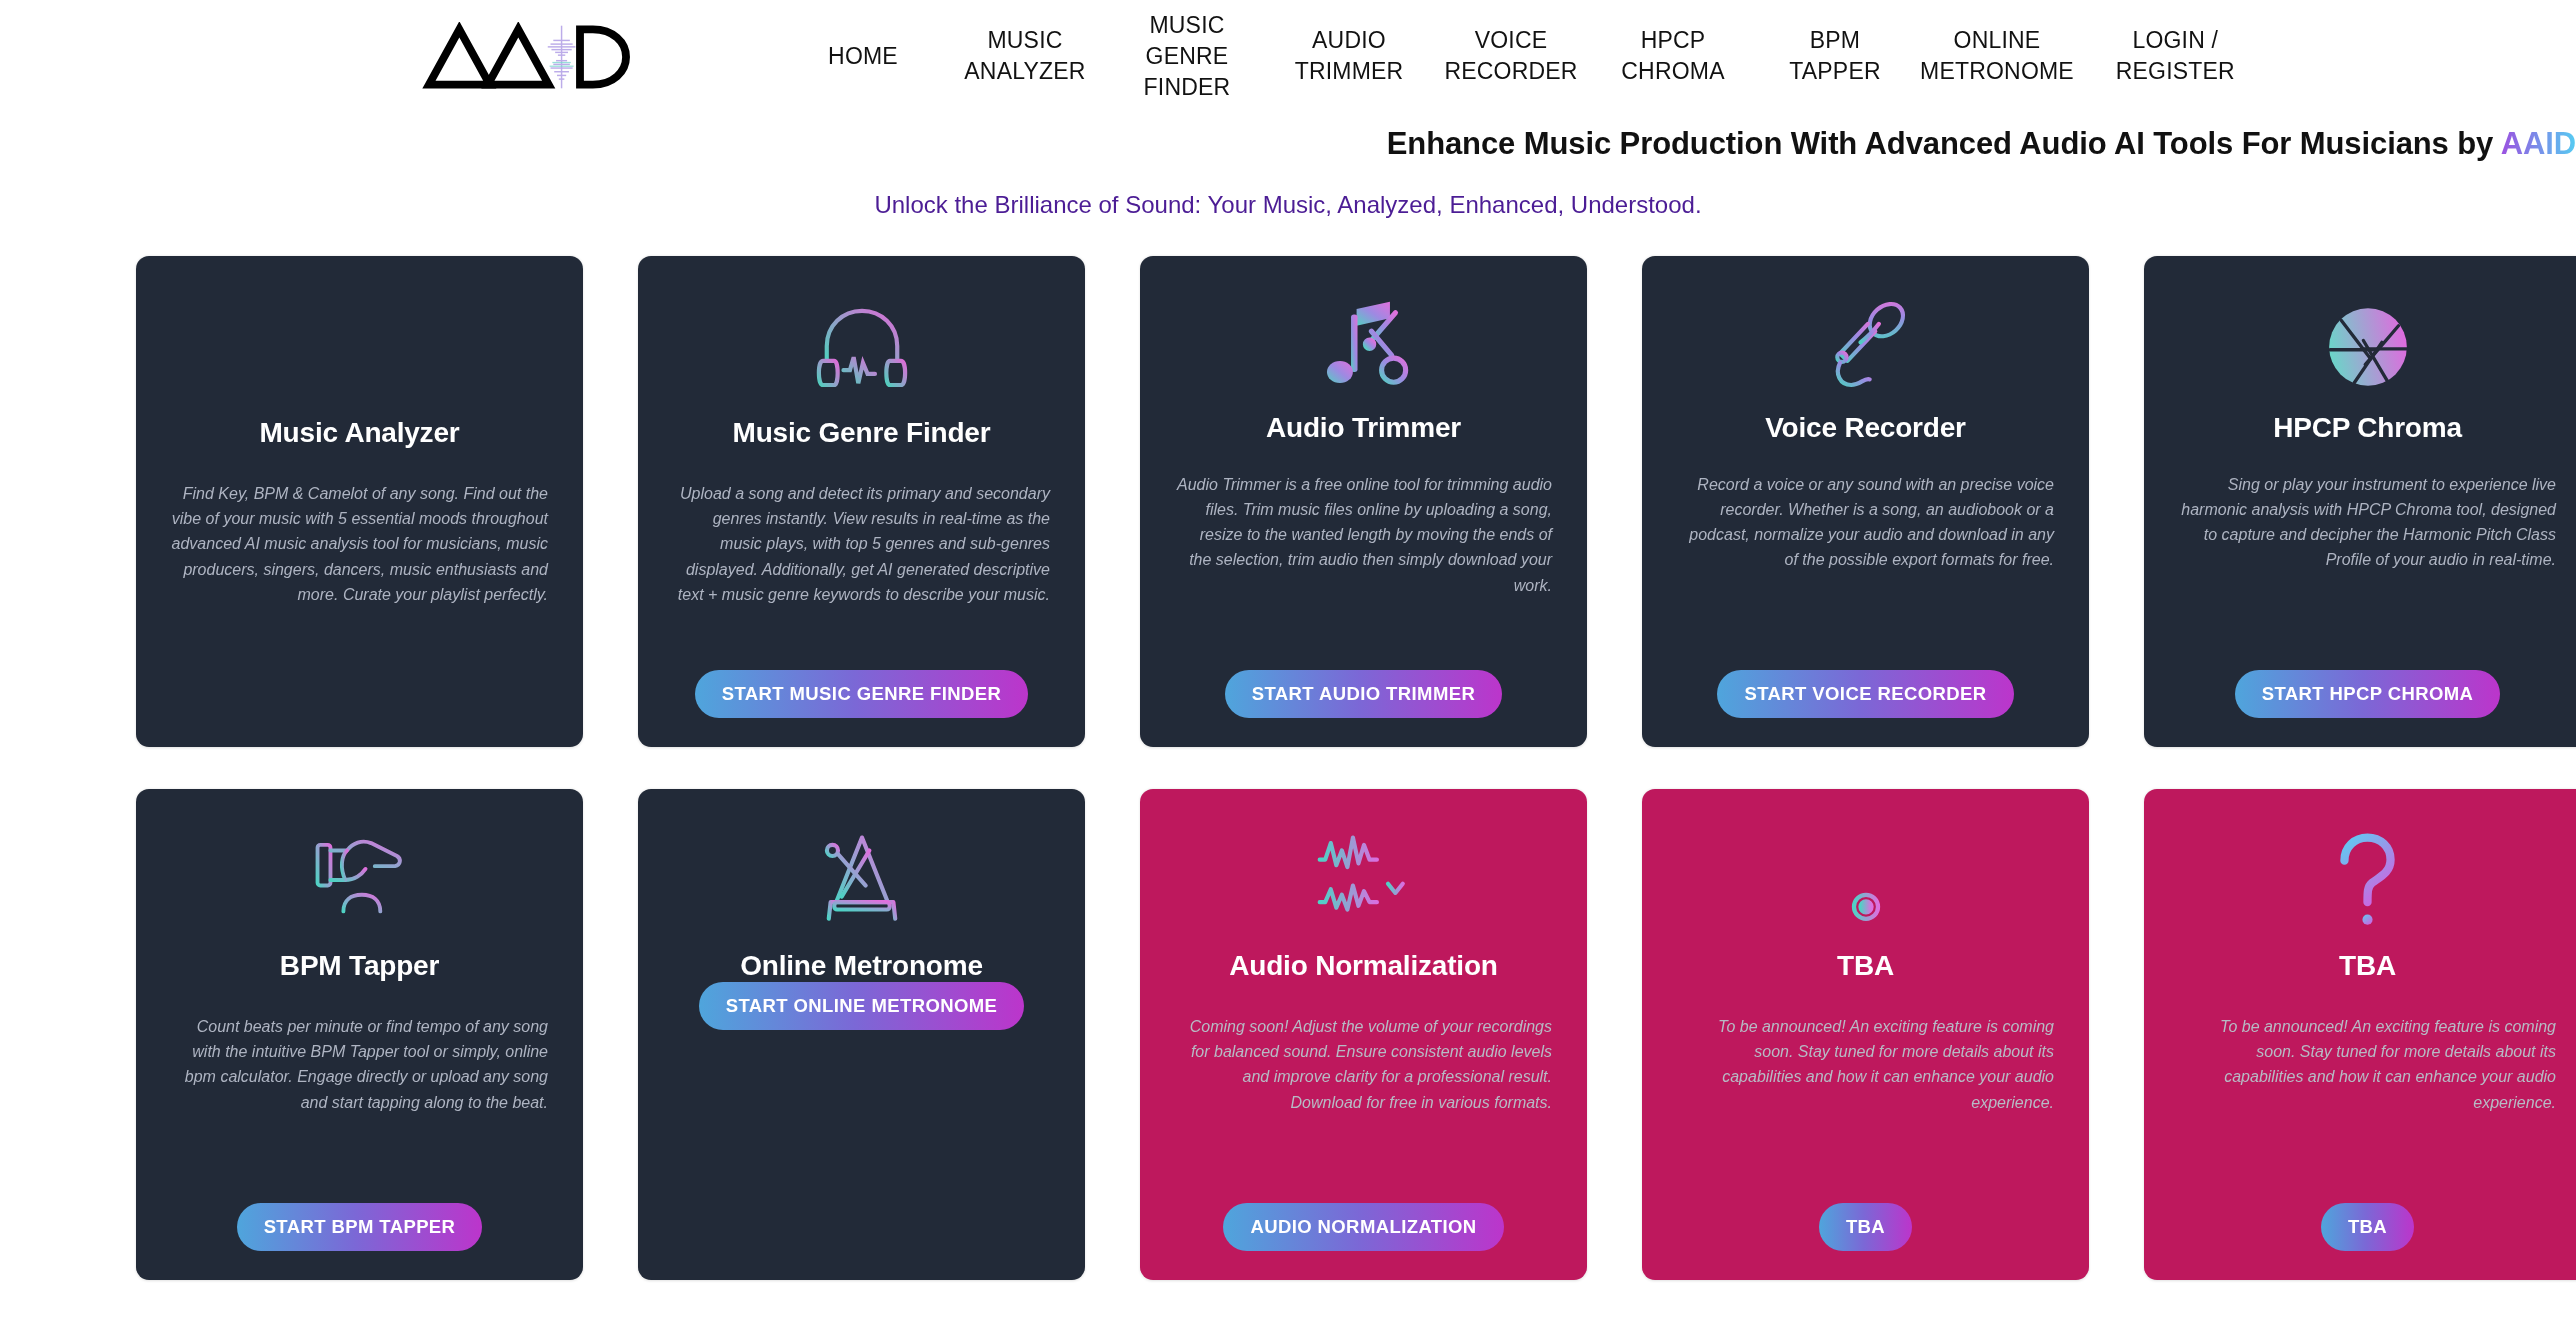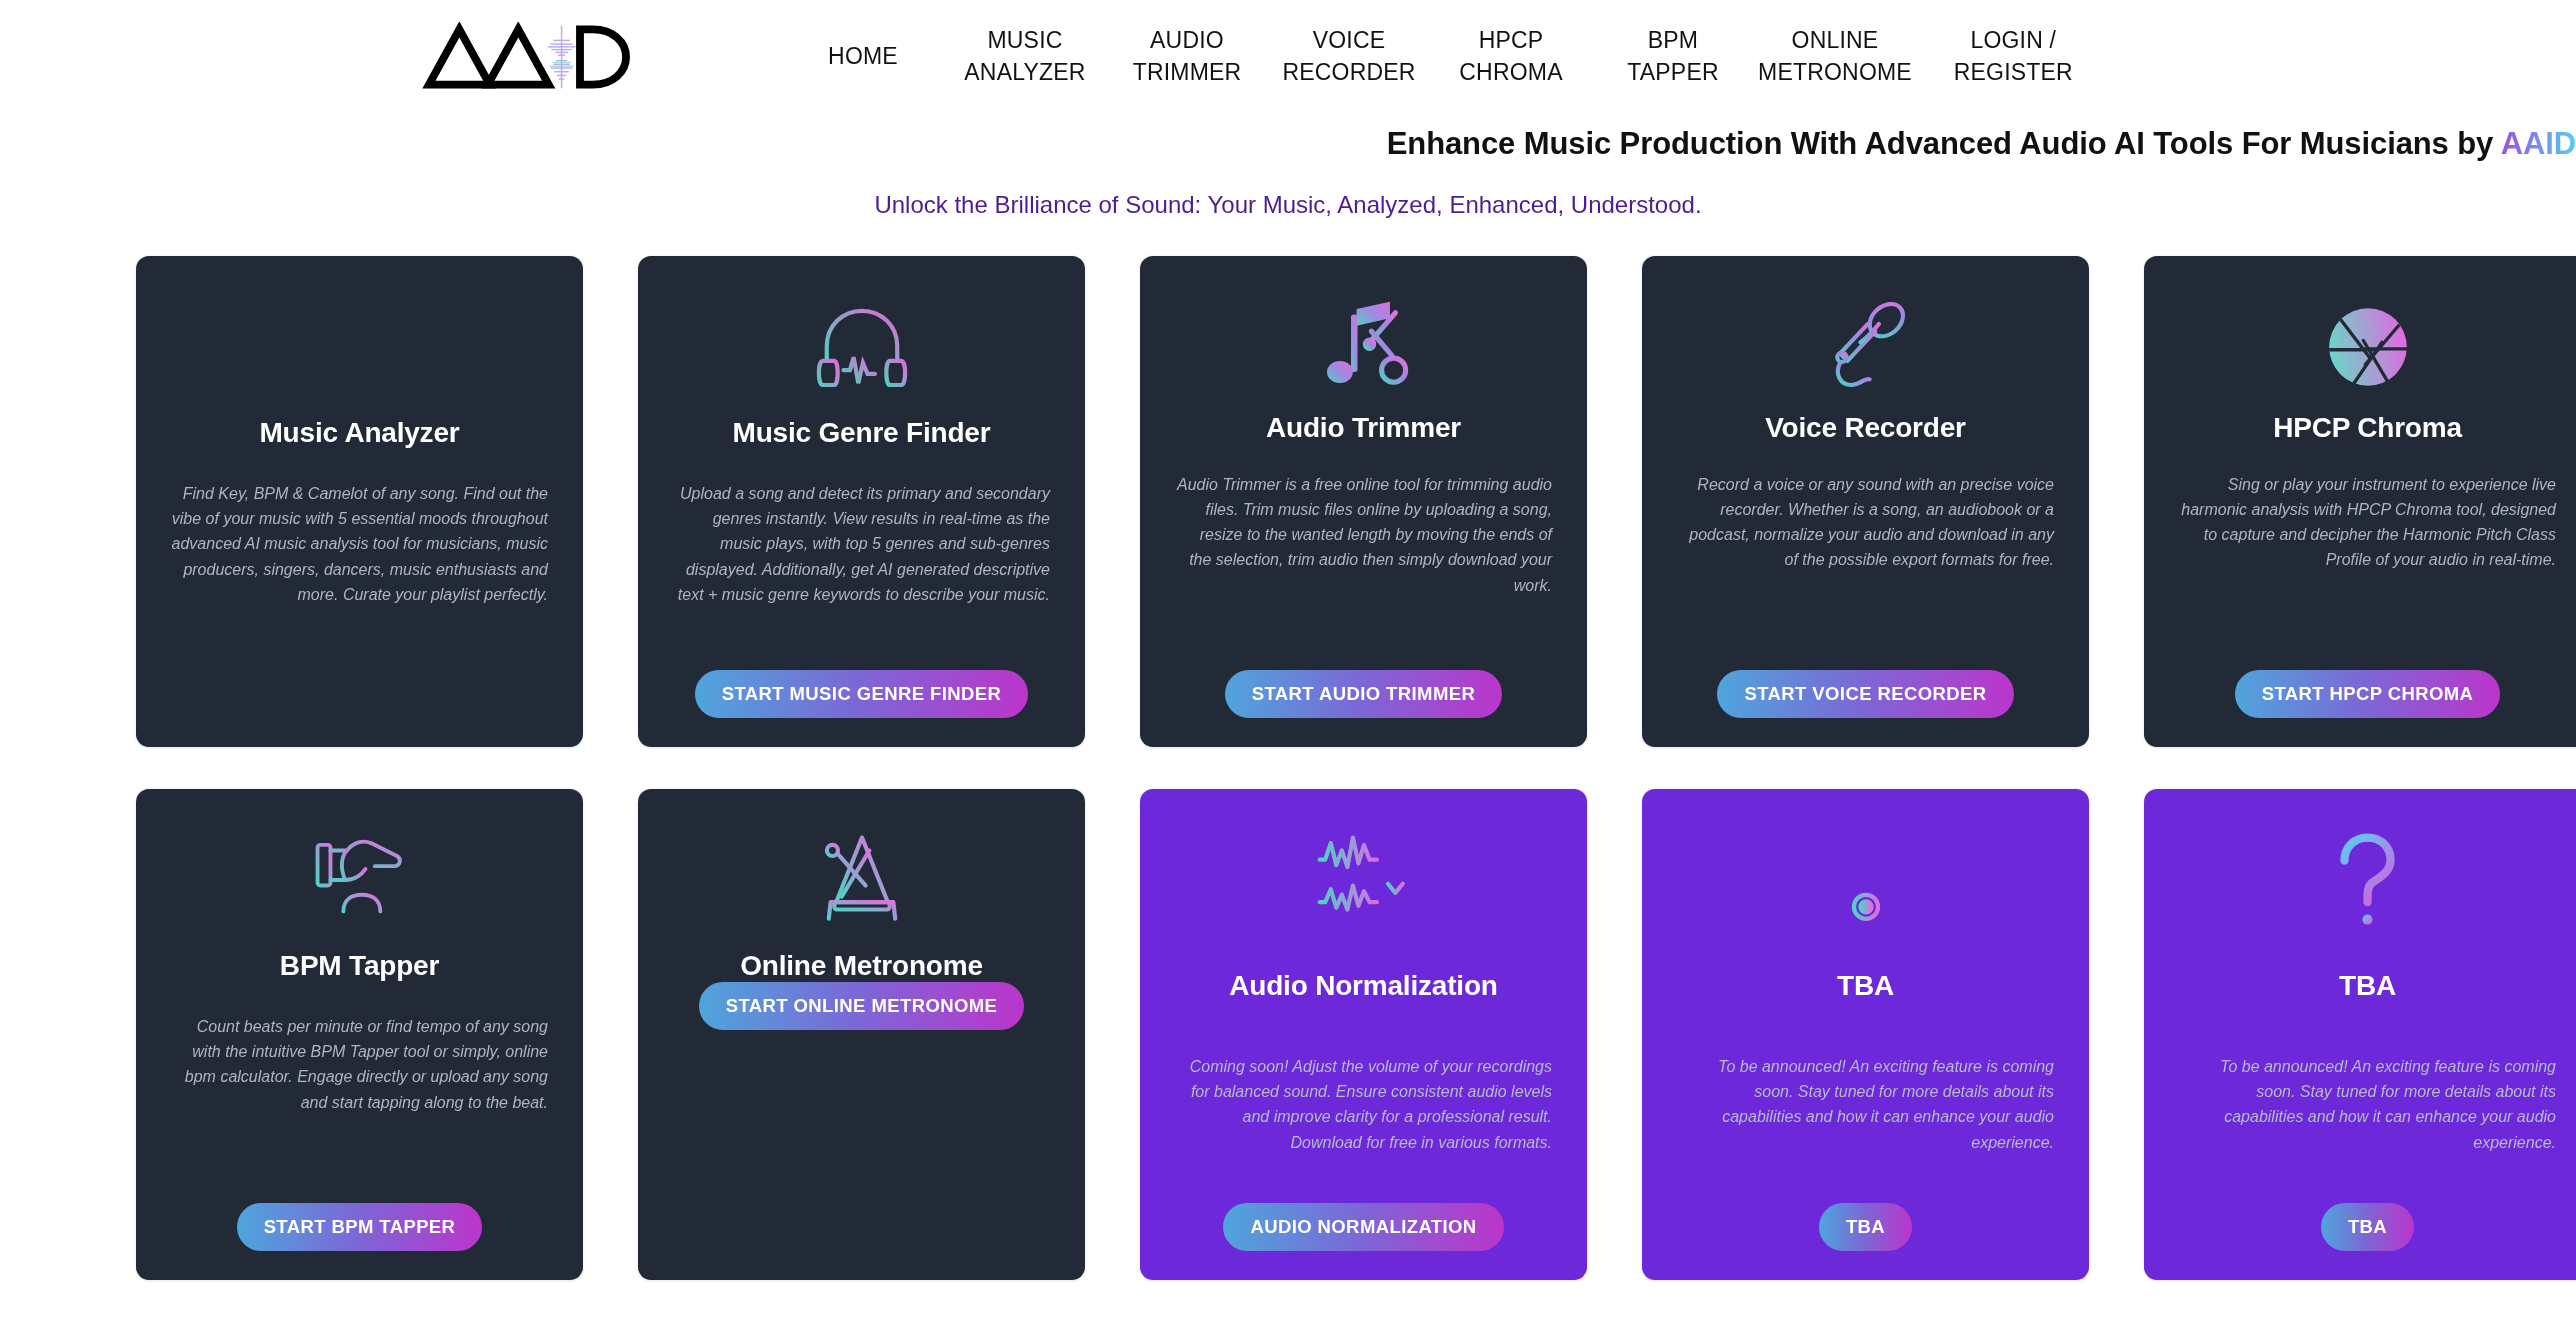--- a/index.html
+++ b/index.html
@@ -97,22 +97,21 @@
     height: 491px;
     padding: 28px 35px 0 35px;
     display: flex;
     flex-direction: column;
     align-items: center;
     box-shadow: 0 0.9px 2.8px rgba(0,0,0,0.12);
     position: relative;
     overflow: hidden;
   }
   .tool-card.disabled {
-    background: #6d28d9;
-    gap: 20px;
+    background: #be185d;
   }
 
   .card-icon {
     height: 111px;
     display: flex;
     align-items: center;
     justify-content: center;
     margin-top: 7.4px;
   }
   .card-icon svg { display: block; }
@@ -193,20 +192,22 @@
         <line x1="142" y1="44" x2="162" y2="44"></line>
         <line x1="139" y1="48" x2="165" y2="48"></line>
       </g>
     </svg>
   </a>
 
   <nav class="main-nav">
     <div class="nav-item">HOME</div>
     <div class="nav-item">MUSIC
 ANALYZER</div>
+    <div class="nav-item">MUSIC GENRE
+FINDER</div>
     <div class="nav-item">AUDIO
 TRIMMER</div>
     <div class="nav-item">VOICE
 RECORDER</div>
     <div class="nav-item">HPCP
 CHROMA</div>
     <div class="nav-item">BPM
 TAPPER</div>
     <div class="nav-item">ONLINE
 METRONOME</div>

